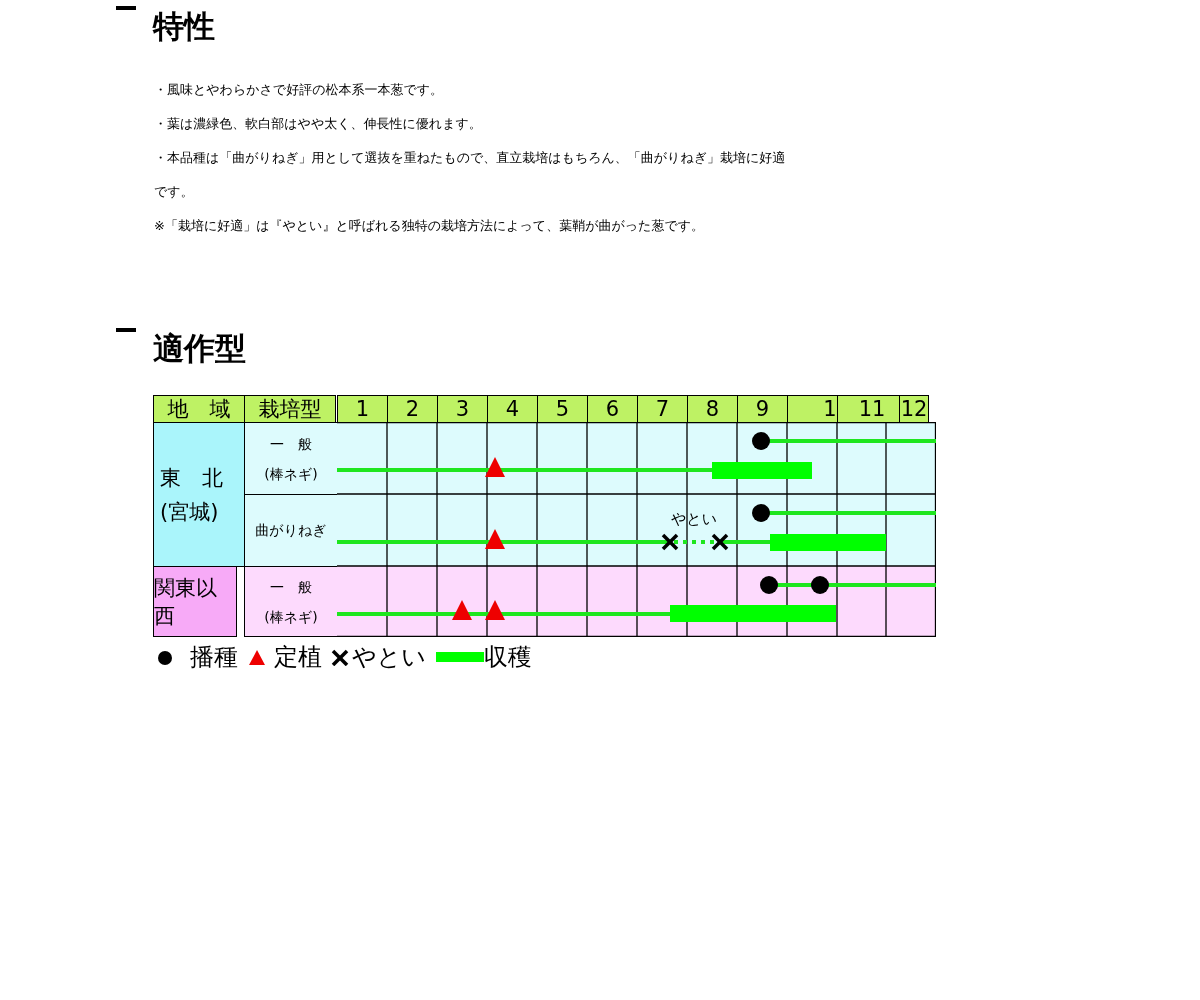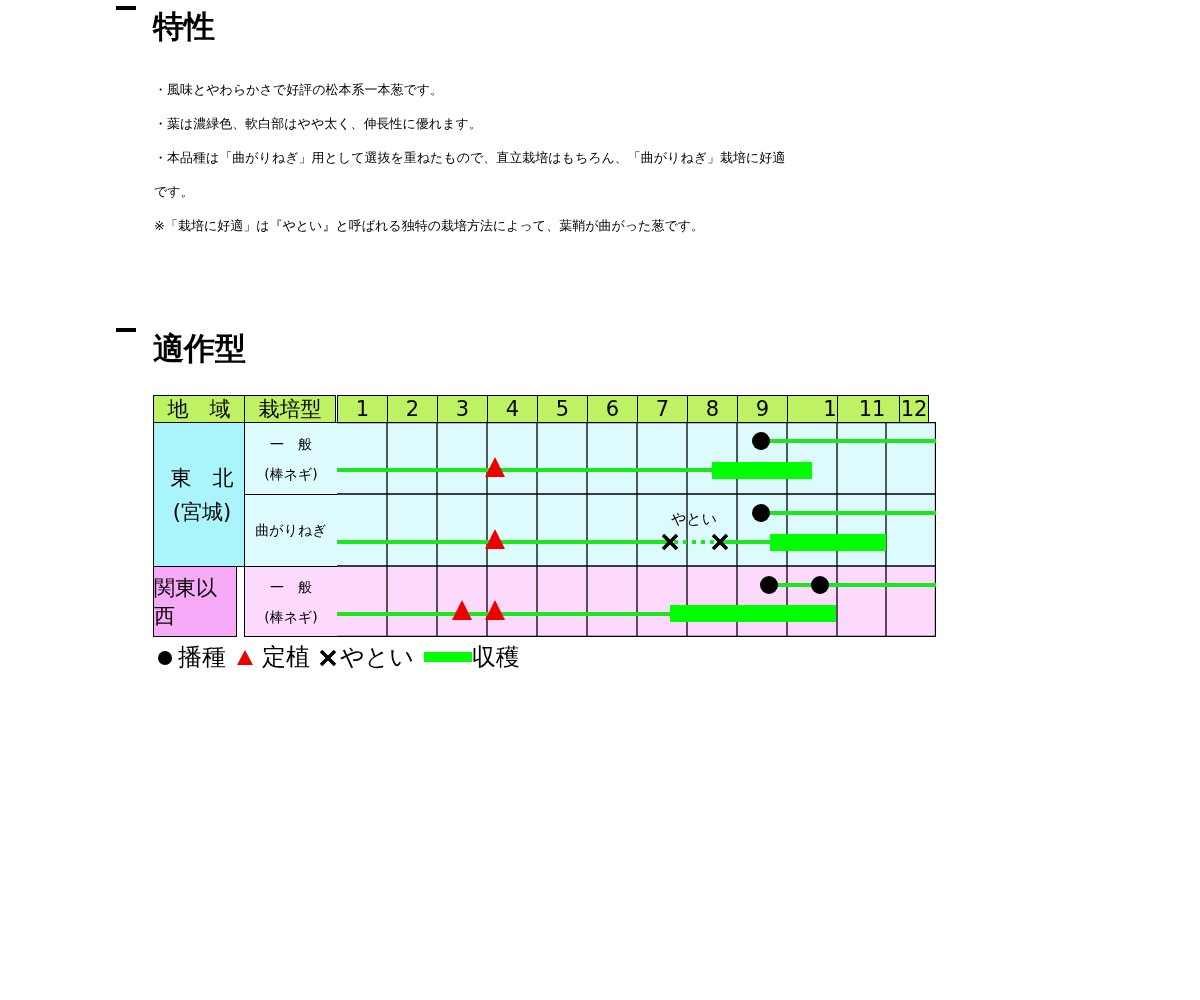--- a/index.html
+++ b/index.html
@@ -45,21 +45,21 @@
       <div class="cell hdr" style="left: 384px; width: 51px;">5</div>
       <div class="cell hdr" style="left: 434px; width: 51px;">6</div>
       <div class="cell hdr" style="left: 484px; width: 51px;">7</div>
       <div class="cell hdr" style="left: 534px; width: 51px;">8</div>
       <div class="cell hdr" style="left: 584px; width: 51px;">9</div>
       <div class="cell hdr" style="left: 634px; width: 51px; padding-left: 48px;">10</div>
       <div class="cell hdr" style="left: 684px; width: 70px;">11</div>
       <div class="cell hdr" style="left: 710px; width: 30px; margin-left: 36px;">12</div>
     </div>
 
-  <div class="cell" style="left:0;top:27px;width:92px;height:145px;background:#aaf5fb;flex-direction:column;align-items:center;padding-left:6px;line-height:34px;">
+  <div class="cell" style="left:0;top:27px;width:92px;height:145px;background:#aaf5fb;flex-direction:column;align-items:flex-start;padding-left:6px;line-height:34px;">
     <span>東　北</span>
     <span>(宮城)</span>
   </div>
   <div class="cell" style="left:0;top:171px;width:84px;height:71px;background:#f7aaf7;">
     <span>関東以西</span>
   </div>
 
   <div class="cell ts" style="left:91px;top:27px;width:94px;height:73px;background:#ddfbfd;flex-direction:column;line-height:30px;">
     <span>一　般</span>
     <span>(棒ネギ)</span>
@@ -133,21 +133,21 @@
 
   <div style="position:absolute;left:518px;top:116px;font-size:15px;line-height:16px;">やとい</div>
 </div>
 
 <div class="legend">
   <span class="sym">
       <svg width="18" height="18">
         <circle cx="9" cy="10" r="7" fill="#000"></circle>
       </svg>
     </span>
-  <span style="margin-left:4px;">播種</span>
+  <span style="margin-left:16px;">播種</span>
   <span class="sym" style="margin-left:10px;">
       <svg width="18" height="18">
         <polygon points="9,2 17,17 1,17" fill="#ee0000"></polygon>
       </svg>
     </span>
   <span style="margin-left:8px;">定植</span>
   <span class="sym" style="margin-left:8px;">
       <svg width="20" height="18">
         <g stroke="#000" stroke-width="3.5">
           <line x1="3" y1="3" x2="17" y2="17"></line>

